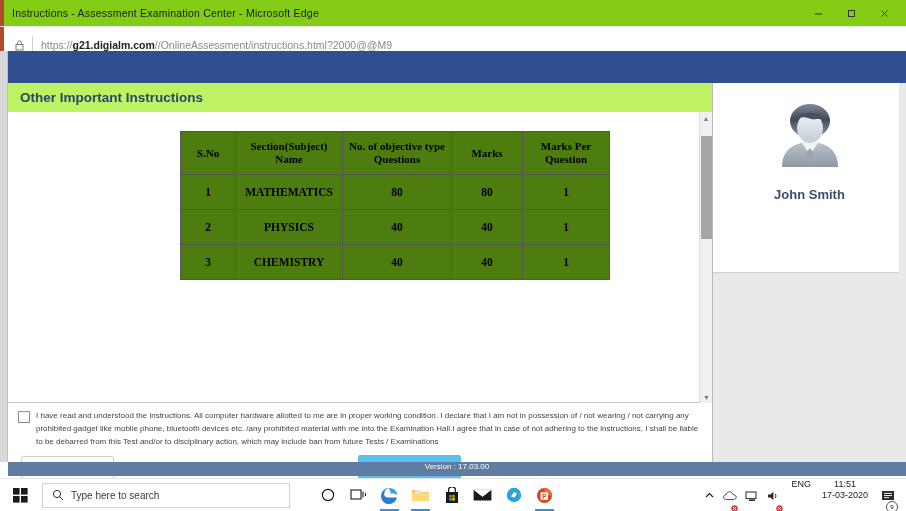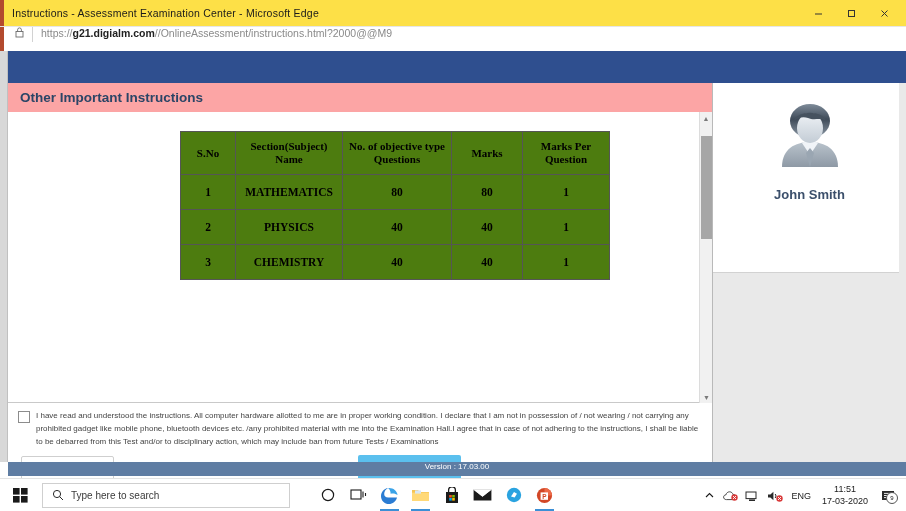--- a/index.html
+++ b/index.html
@@ -21,21 +21,21 @@
     left: 0; top: 0;
     width: 906px;
     height: 478px;
     background: #ffffff;
     box-sizing: border-box;
   }
 
   
   #titlebar {
     height: 26px;
-    background: #fde047;
+    background: #84cc16;
     border-bottom: 1px solid #e6e6e6;
     display: flex;
     align-items: center;
     position: relative;
   }
   #titlebar-accent {
     position: absolute;
     left: 0; top: 0;
     width: 4px; height: 26px;
     background: #b34a2e;
@@ -64,21 +64,21 @@
     position: absolute;
     right: 5px; top: 0;
     display: flex;
   }
 
   
   #addressbar {
     height: 24px;
     background: #ffffff;
     display: flex;
-    align-items: flex-start;
+    align-items: flex-end;
     border-bottom: 1px solid #dcdcdc;
     position: relative;
   }
   #addr-accent {
     position: absolute;
     left: 0; top: 0;
     width: 4px; height: 24px;
     background: #b34a2e;
   }
   #lock-icon {
@@ -131,21 +131,21 @@
     position: absolute;
     left: 8px;
     top: 32px;
     width: 704px;
     height: 379px;
     background: #ffffff;
     box-sizing: border-box;
   }
   #section-header {
     height: 29px;
-    background: #fca5a5;
+    background: #bef264;
     display: flex;
     align-items: center;
     box-sizing: border-box;
   }
   #section-header-text {
     font-size: 13.5px;
     font-weight: bold;
     color: #2b4566;
     margin-left: 12px;
   }
@@ -416,21 +416,20 @@
     width: 19px;
     height: 2px;
     background: #3b8fd6;
   }
   #tray {
     position: absolute;
     right: 4px;
     top: 0;
     height: 33px;
     display: flex;
-    align-items: center;
   }
   .tray-item {
     display: flex;
     align-items: center;
     justify-content: center;
     margin: 0 4px;
   }
   #tray-lang {
     font-size: 9px;
     color: #1a1a1a;

